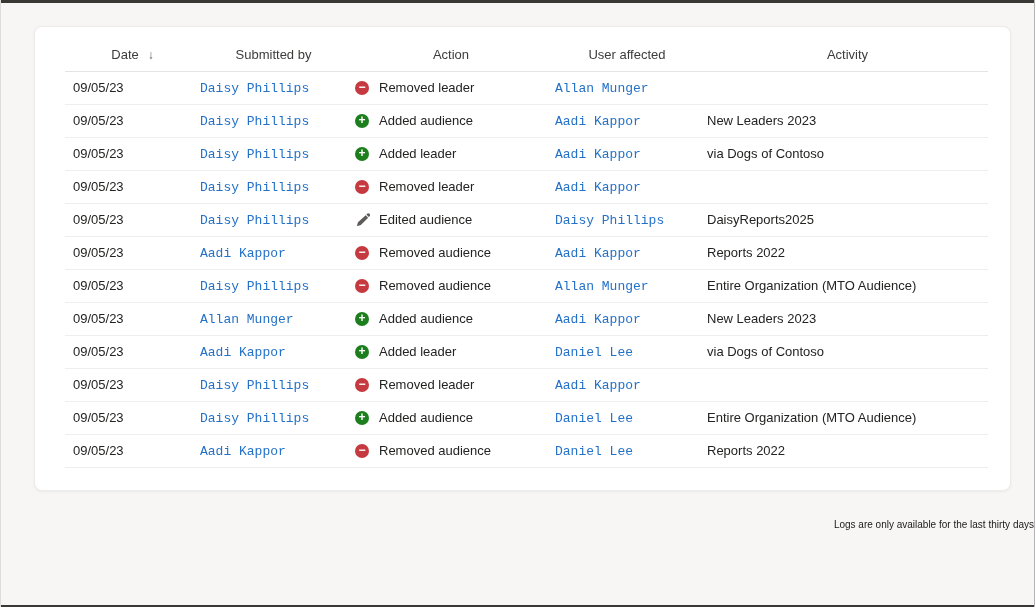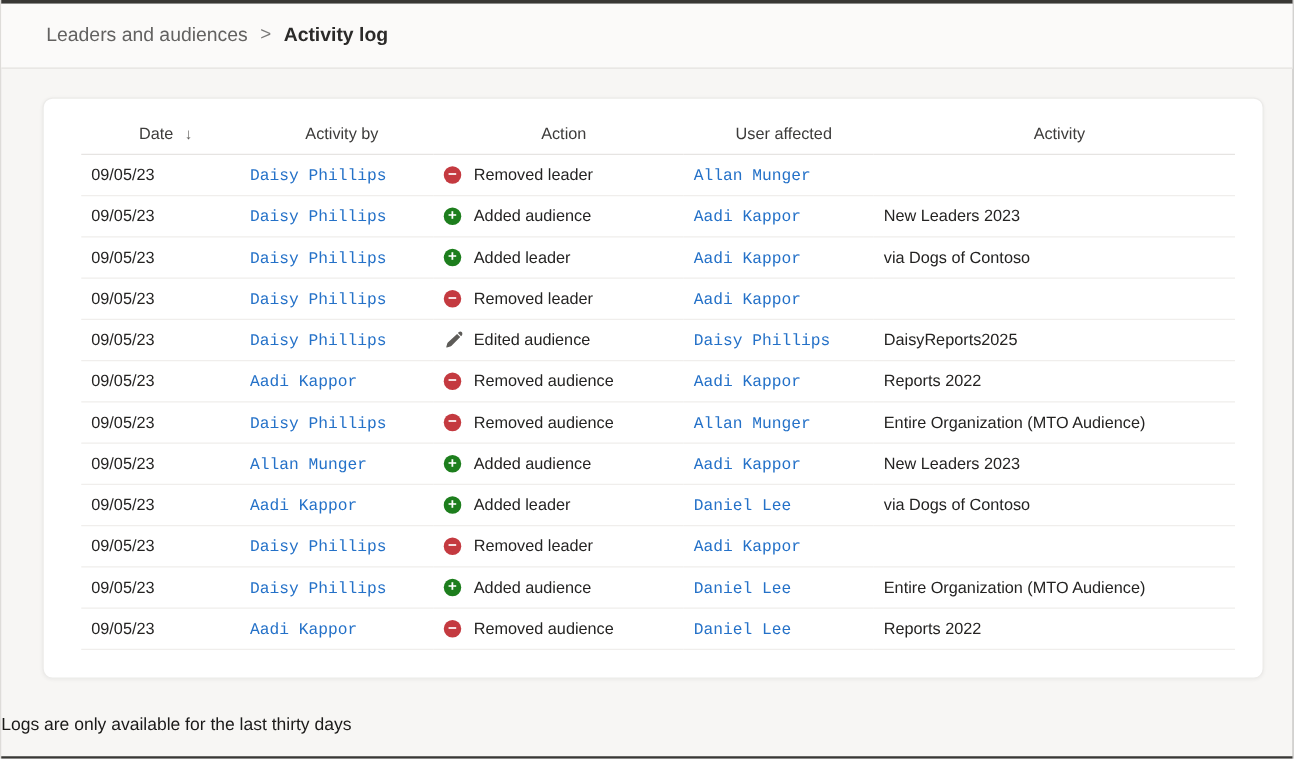--- a/index.html
+++ b/index.html
@@ -82,53 +82,46 @@
     display:inline-flex; align-items:center; justify-content:center;
     color:#fff; flex:none; margin-right:10px;
     font-size:12px; font-weight:700; line-height:13px;
   }
   .icon-added   { background:#1d7e1d; }
   .icon-removed { background:#c43a40; }
   .pencil-wrap { width:15px; height:15px; flex:none; margin-right:9px; display:inline-flex; }
 
   .footer-note {
     margin-top:28px;
-    text-align:left;
-    font-size:14px;
+    text-align:right;
+    font-size:10px;
     color:#1b1a19;
   }
 </style>
 </head>
 <body>
 
 <div class="page">
   <div class="top-edge"></div>
 
-  <div class="topbar">
-    <nav class="breadcrumb">
-      <span class="crumb-parent">Leaders and audiences</span>
-      <span class="crumb-sep">&gt;</span>
-      <span class="crumb-current">Activity log</span>
-    </nav>
-  </div>
 
   <div class="content">
     <div class="card">
       <table>
         <colgroup>
           <col class="col-date">
             <col class="col-submitted">
             <col class="col-action">
           <col class="col-user">
             <col class="col-details">
         </colgroup>
         <thead>
           <tr>
               <th>Date<span class="sort-icon">↓</span></th>
-              <th>Activity by</th>
+              <th>Submitted by</th>
               <th>Action</th>
               <th>User affected</th>
               <th>Activity</th>
             </tr>
         </thead>
         <tbody>
             <tr>
               <td>09/05/23</td>
               <td><a class="person-link">Daisy Phillips</a></td>
               <td>

